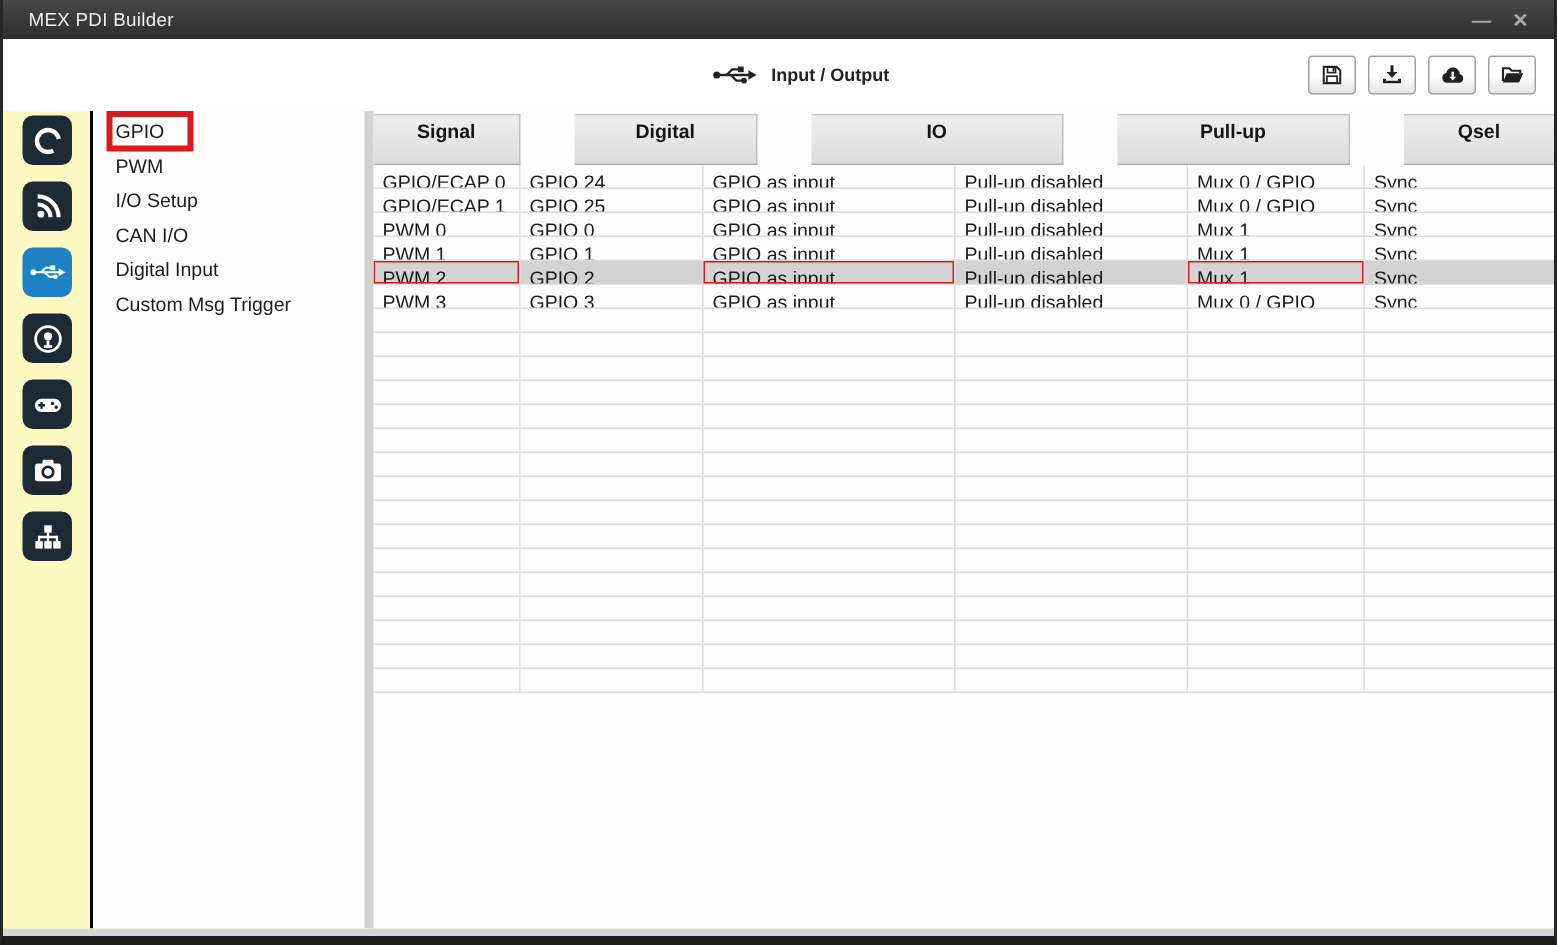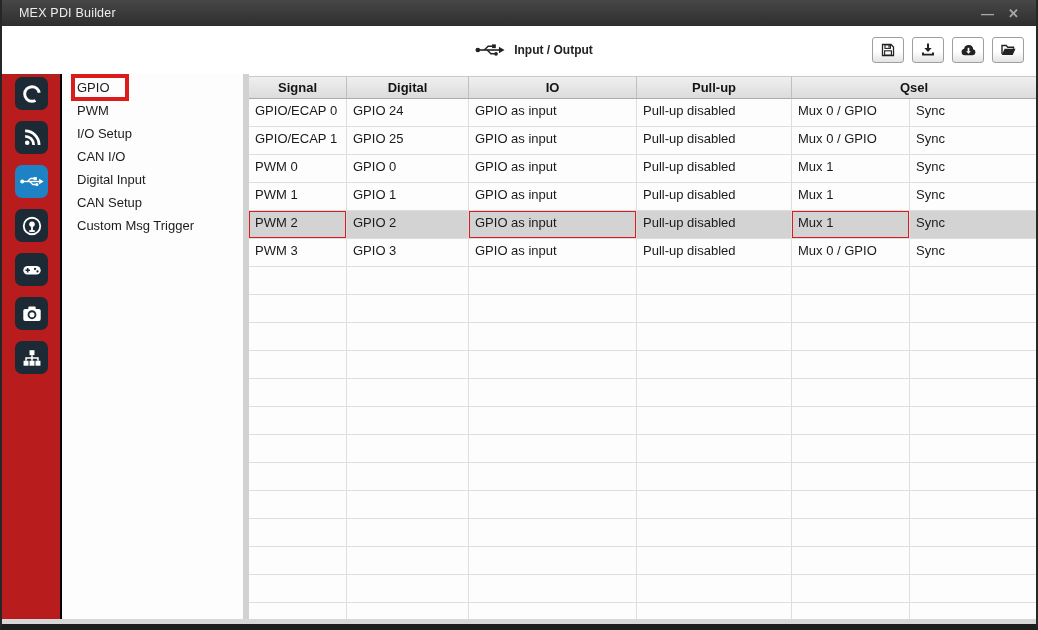--- a/index.html
+++ b/index.html
@@ -1,20 +1,20 @@
 <!DOCTYPE html>
 <html><head>
 <meta charset="utf-8">
 <style>
   * { margin:0; padding:0; box-sizing:border-box; }
   html,body { background:#ffffff; font-family:"Liberation Sans", sans-serif; }
   .window {
     position:relative; width:1038px; height:630px;
     border-left:2px solid #262626; border-right:2px solid #262626; border-bottom:6px solid #1d1d1d;
-    background:#b91c1c; overflow:hidden; display:flex; flex-direction:column;
+    background:#fef9c3; overflow:hidden; display:flex; flex-direction:column;
   }
   
   .titlebar {
     height:26px; flex:0 0 26px; background:linear-gradient(#474747,#2e2e2e);
     display:flex; align-items:center; color:#ededed; font-size:12.5px;
     padding:0 10px 0 17px;
   }
   .titlebar .title { flex:1; letter-spacing:.2px; }
   .winbtn { color:#a8a8a8; font-size:13px; font-weight:bold; padding:0 7px; cursor:default; }
   
@@ -41,27 +41,27 @@
     padding-top:2px; background:#fdfdfd;
   }
   .mitem { position:relative; height:23px; line-height:23px; padding-left:15px; font-size:13px; color:#1c1c1c; }
   .mitem .redbox { display:none; }
   .mitem.annotated .redbox {
     display:block; position:absolute; left:9px; top:-2px; width:58px; height:27px;
     border:4px solid #dc1c1c; pointer-events:none; z-index:6;
   }
   
   .tablepanel { flex:1; border-left:3px solid #d2d2d2; background:#fdfdfd; padding-top:2px; overflow:hidden; }
-  .thead { display:flex; height:23px; }
+  .thead { display:flex; height:34px;gap:36px; }
   .th {
     background:linear-gradient(#efefef,#dcdcdc); border-top:1px solid #c9c9c9;
     border-bottom:1px solid #ababab; border-right:1px solid #bfbfbf;
     font-size:13px; font-weight:bold; color:#141414; text-align:center; line-height:21px;
   }
-  .trow { display:flex; height:28px; background:#fdfdfd; }
+  .trow { display:flex; height:16px; background:#fdfdfd; }
   .trow.selected { background:#d3d3d3; }
   .td {
     position:relative; font-size:13px; color:#1a1a1a; line-height:23px; padding-left:6px;
     border-bottom:1px solid #dedede; border-right:1px solid #dedede;
     white-space:nowrap; overflow:hidden;
   }
   .td.ann::after { content:""; position:absolute; left:-3px; right:-3px; top:-3px; bottom:-3px;
     border:4px solid #dc1c1c; z-index:5; pointer-events:none; }
   .c0{width:98px;flex:0 0 98px;} .c1{width:122px;flex:0 0 122px;} .c2{width:168px;flex:0 0 168px;}
   .c3{width:155px;flex:0 0 155px;} .c4{width:118px;flex:0 0 118px;} .c5{flex:1;border-right:none;}
@@ -211,21 +211,20 @@
 
     <div class="menupanel">
       <div class="mitem annotated">
         <span>GPIO</span>
         <div class="redbox"></div>
       </div>
       <div class="mitem"><span>PWM</span></div>
       <div class="mitem"><span>I/O Setup</span></div>
       <div class="mitem"><span>CAN I/O</span></div>
       <div class="mitem"><span>Digital Input</span></div>
-      <div class="mitem"><span>CAN Setup</span></div>
       <div class="mitem"><span>Custom Msg Trigger</span></div>
     </div>
 
     <div class="tablepanel">
       <div class="thead">
         <div class="th c0">Signal</div>
         <div class="th c1">Digital</div>
         <div class="th c2">IO</div>
         <div class="th c3">Pull-up</div>
         <div class="th c5">Qsel</div>

